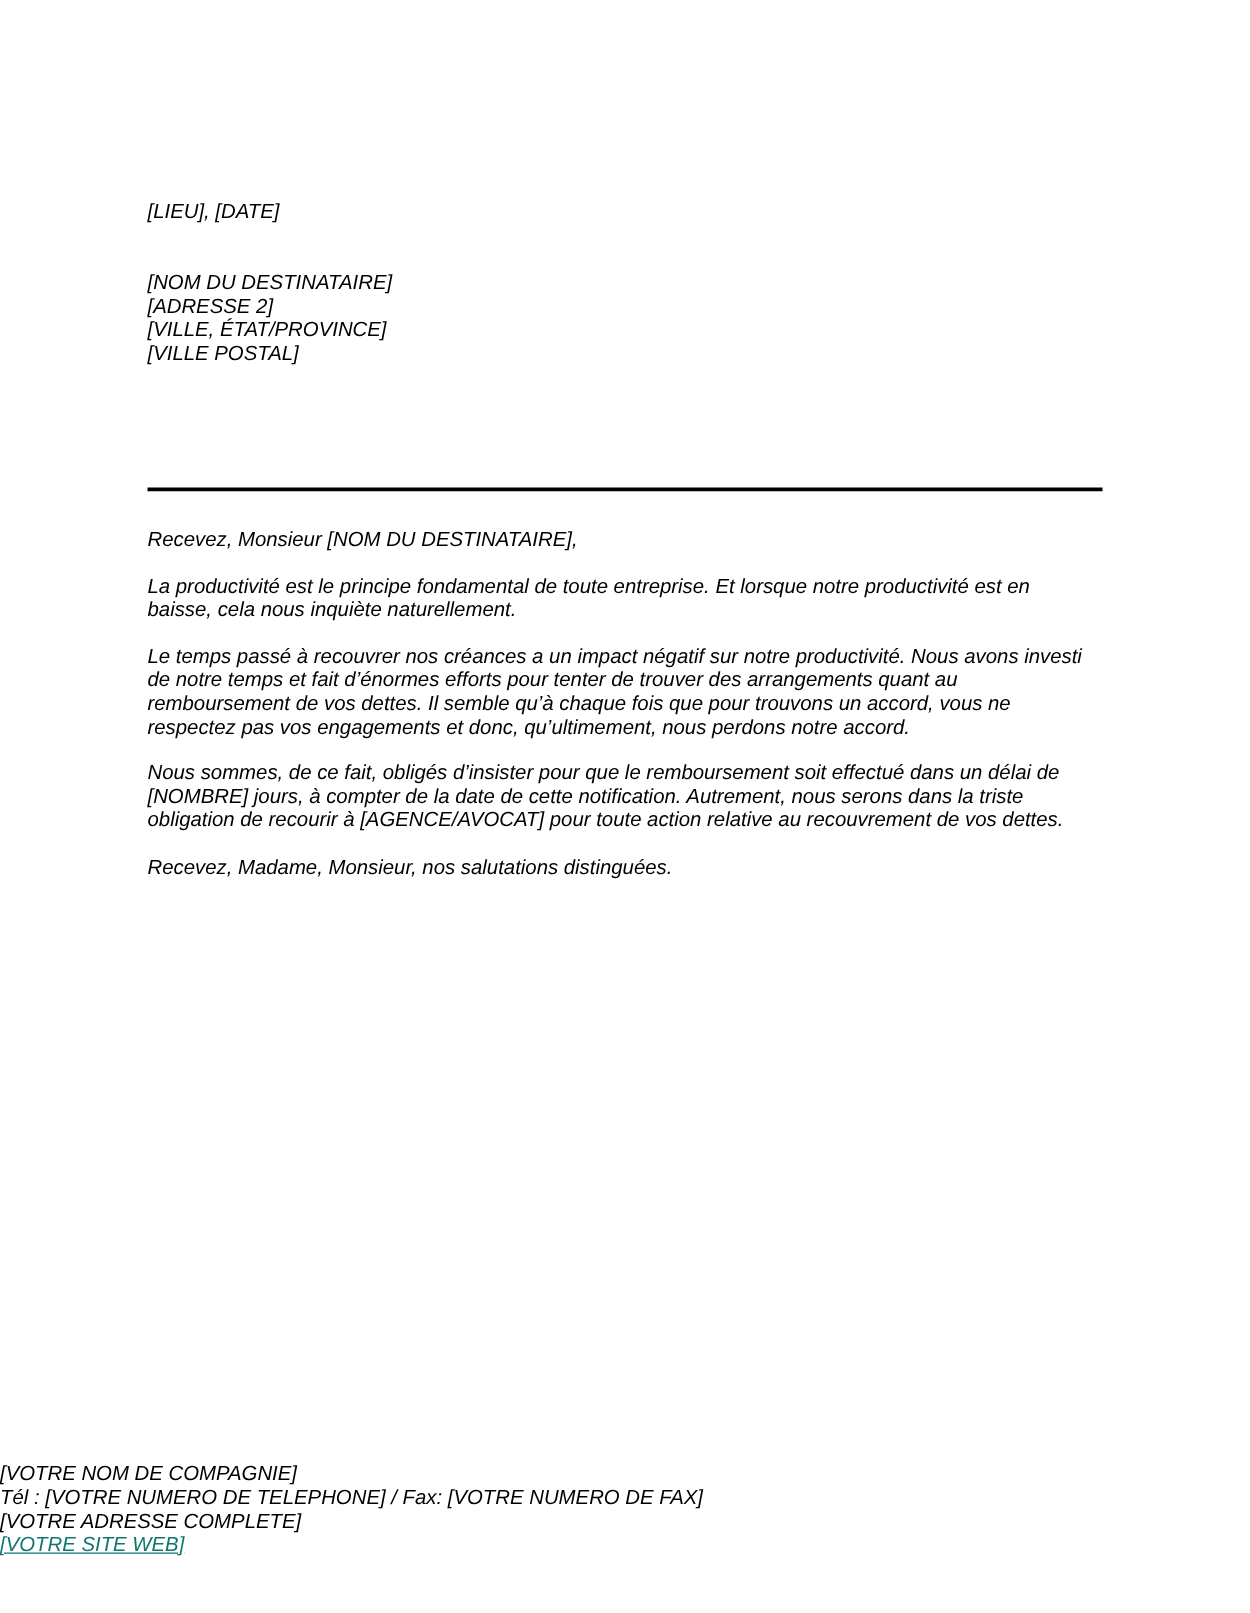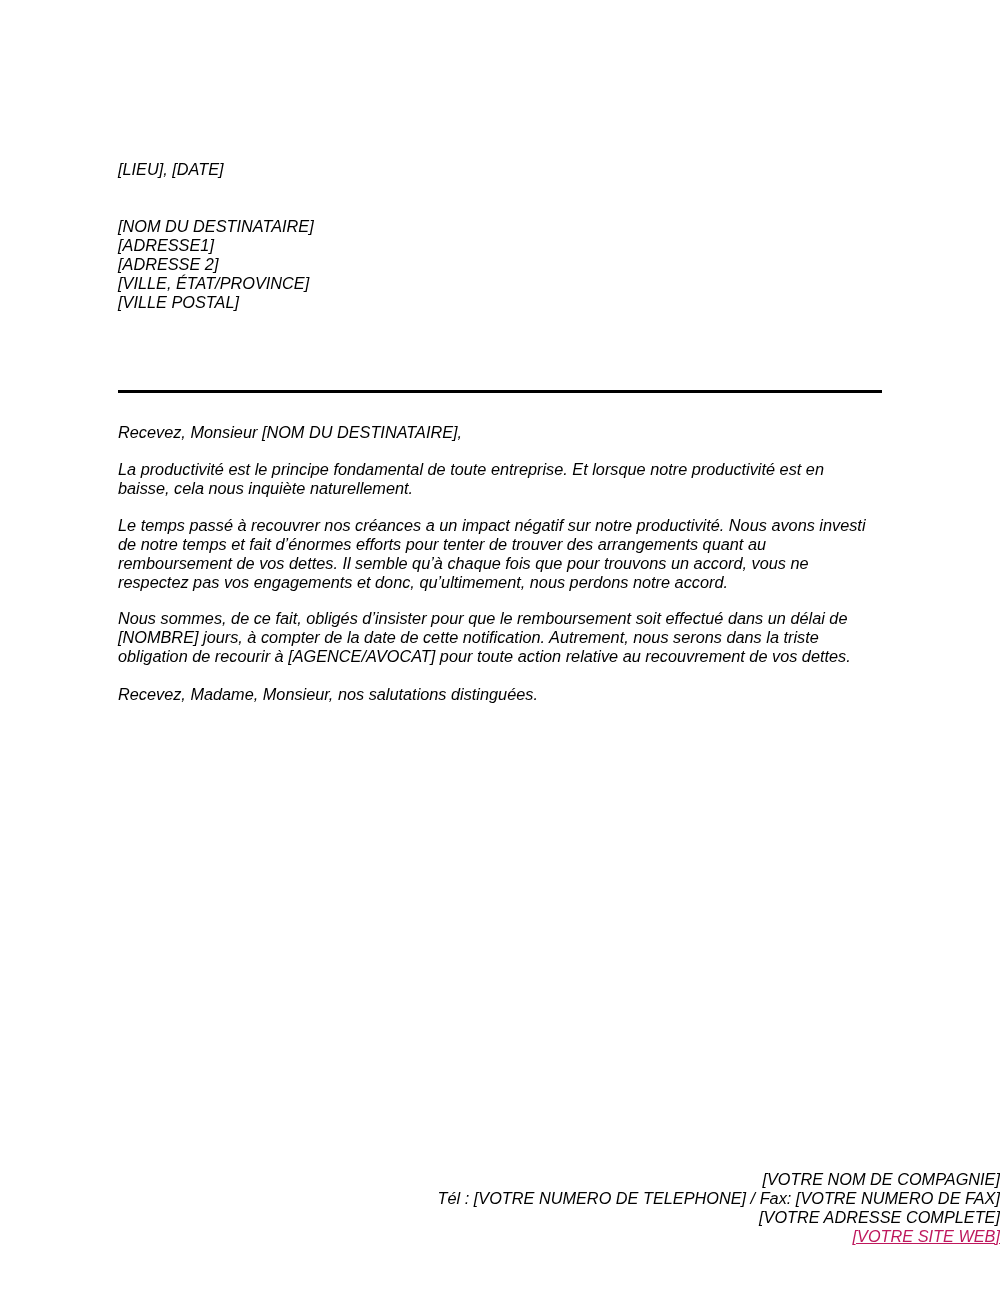--- a/index.html
+++ b/index.html
@@ -5,35 +5,34 @@
   html, body { margin:0; padding:0; background:#ffffff; }
   body { width:1000px; height:1290px; position:relative; overflow:hidden;
          font-family:"Liberation Sans", sans-serif; color:#000; font-size:16px; }
   .page { position:absolute; left:0; top:12px; width:864px; height:1290px;font-style:italic; }
   .blk { position:absolute; left:118px; width:770px; line-height:19px; font-size:16.3px; }
   .blk div { white-space:nowrap; }
   .subject { position:absolute; left:118px; top:354px; font-weight:bold; font-size:15.5px; line-height:19px; white-space:nowrap; letter-spacing:-0.1px; }
   .rule { position:absolute; left:118px; top:378px; width:764px; height:3px; background:#000; }
   .para { position:absolute; left:118px; width:770px; font-size:16.3px; line-height:19px; }
   .para div { white-space:nowrap; }
-  .footer { position:absolute; left:0; width:1000px; top:1158px; text-align:right; font-size:16.3px; line-height:19px; }
-  .footer a { color:#be185d; text-decoration:underline; }
+  .footer { position:absolute; left:0; width:1000px; top:1158px; text-align:left; font-size:16.3px; line-height:19px; }
+  .footer a { color:#0f766e; text-decoration:underline; }
 </style>
 </head>
 <body>
 
 <div class="page">
 
   <div class="blk" style="top:148px;">
     <div>[LIEU], [DATE]</div>
   </div>
 
   <div class="blk" style="top:205px;">
     <div>[NOM DU DESTINATAIRE]</div>
-    <div>[ADRESSE1]</div>
     <div>[ADRESSE 2]</div>
     <div>[VILLE, ÉTAT/PROVINCE]</div>
     <div>[VILLE POSTAL]</div>
   </div>
 
   <div class="rule"></div>
 
   <div class="para" style="top:411px;">
     <div>Recevez, Monsieur [NOM DU DESTINATAIRE],</div>
   </div>

